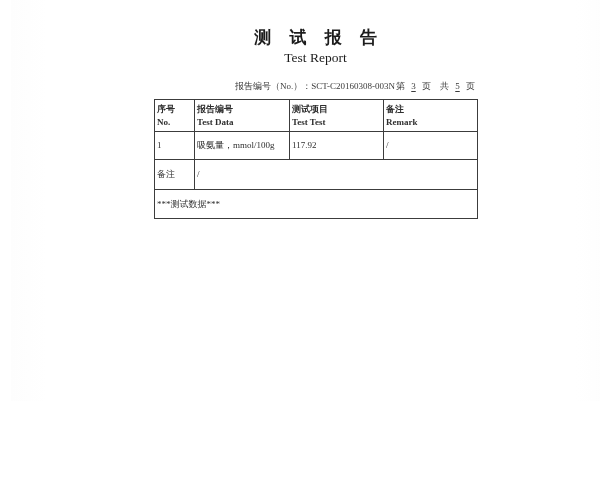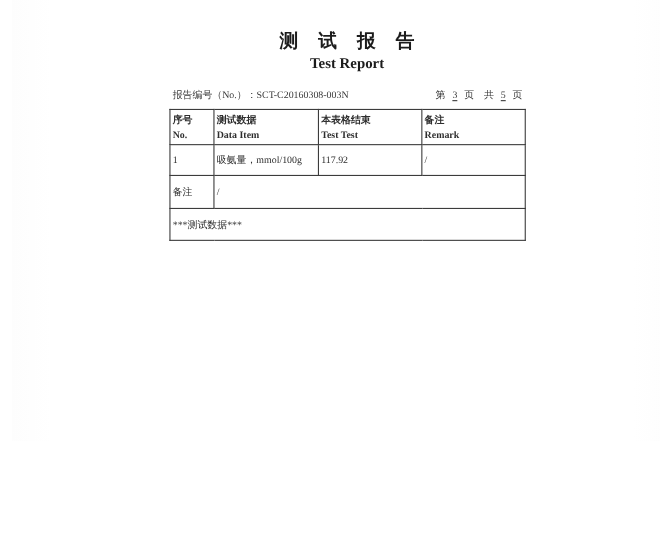--- a/index.html
+++ b/index.html
@@ -36,30 +36,30 @@
     text-indent: 7px; 
     white-space: nowrap;
   }
   .title-en {
     position: absolute;
     top: 50px;
     left: 0;
     width: 100%;
     text-align: center;
     font-size: 13.5px;
-    font-weight: bold;
+    font-weight: normal;
     color: #1c1c1c;
   }
   .info-line {
     position: absolute;
     top: 80px;
     left: 3px;
     right: 1px;
     display: flex;
-    justify-content: space-between;
+    justify-content: flex-end;
     align-items: baseline;
     font-size: 9px;
     color: #3a3a3a;
     white-space: nowrap;
   }
   .page-info span { margin: 0 1px; }
   .page-info .num {
     text-decoration: underline;
     text-underline-offset: 2px;
     padding: 0 2px;
@@ -119,25 +119,25 @@
         <col style="width:94px">
         <col style="width:94px">
       </colgroup>
       <tbody>
           <tr class="hdr">
         <th>
           <span class="zh">序号</span>
           <span class="en">No.</span>
         </th>
         <th>
-          <span class="zh">测试数据</span>
-          <span class="en">Data Item</span>
+          <span class="zh">报告编号</span>
+          <span class="en">Test Data</span>
         </th>
         <th>
-          <span class="zh">本表格结束</span>
+          <span class="zh">测试项目</span>
           <span class="en">Test Test</span>
         </th>
         <th>
           <span class="zh">备注</span>
           <span class="en">Remark</span>
         </th>
       </tr>
       <tr class="r1">
         <td>1</td>
         <td>吸氨量，mmol/100g</td>

